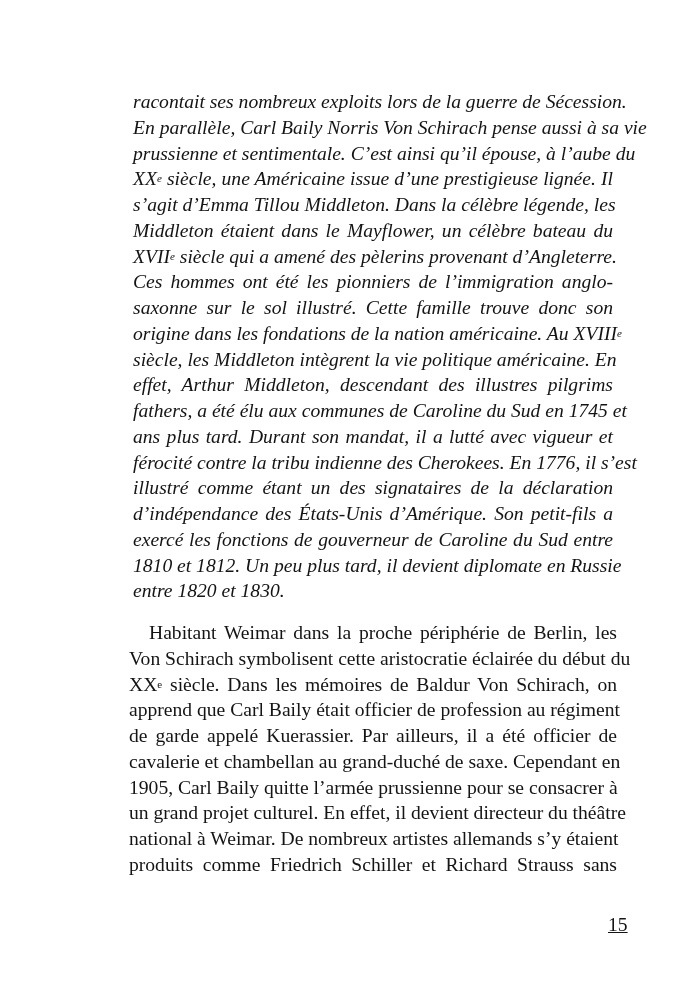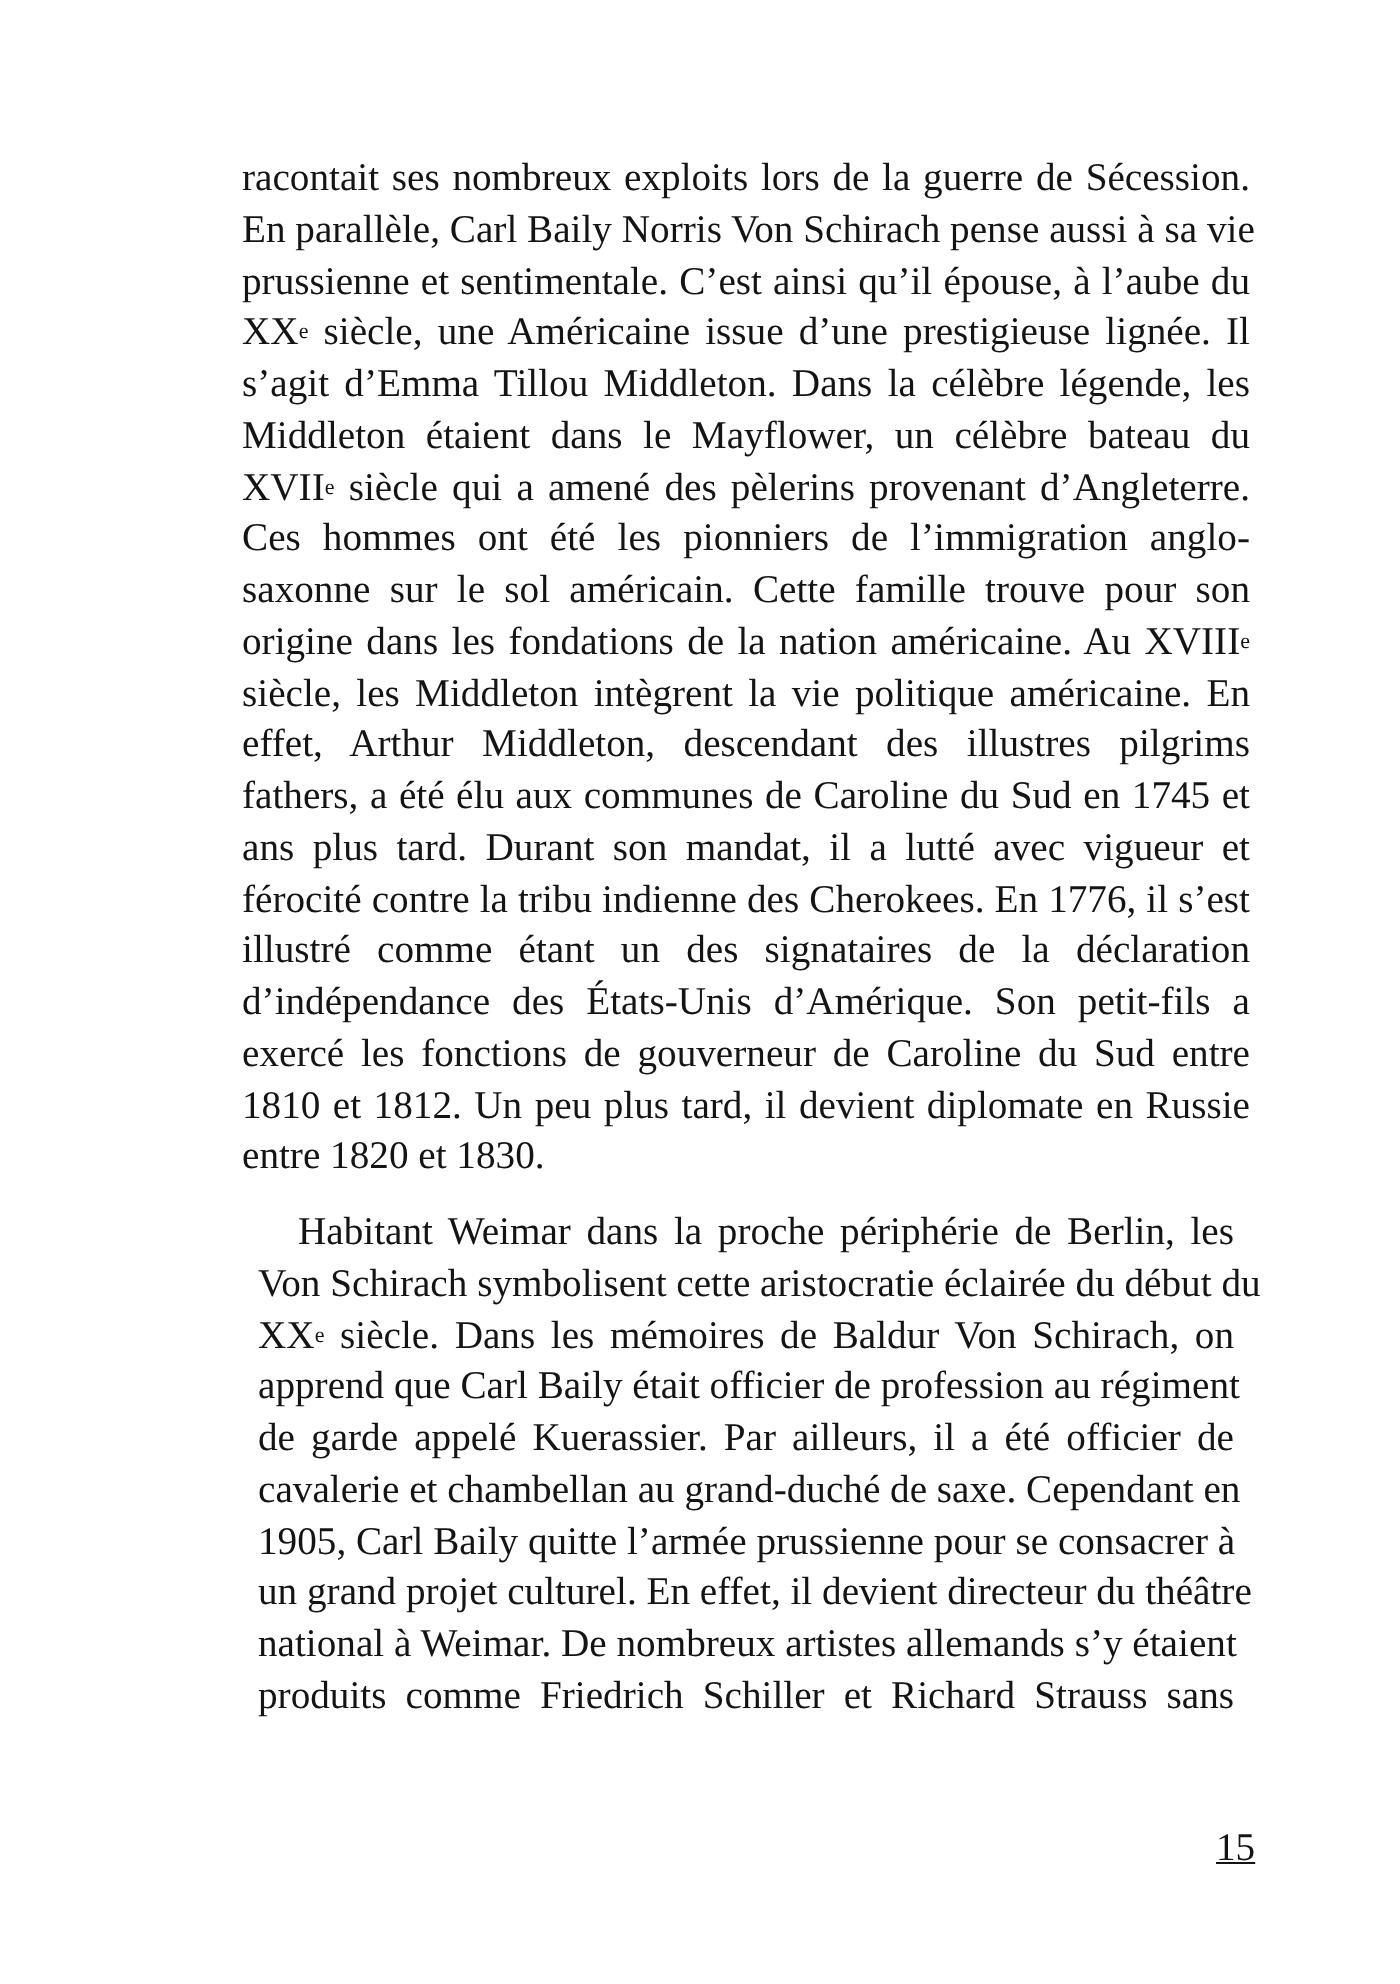--- a/index.html
+++ b/index.html
@@ -49,30 +49,30 @@
       top: 913px;
       font-size: 19.6px;
       line-height: 24px;
       text-decoration: underline;
     }
   </style>
 </head>
 <body>
 
 <div class="page">
-  <p style="margin:4px;">
+  <p style="margin:16px;font-style:italic;">
     <span class="line"><span>racontait ses nombreux exploits lors de la guerre de Sécession.</span></span>
     <span class="line"><span>En parallèle, Carl Baily Norris Von Schirach pense aussi à sa vie</span></span>
     <span class="line"><span>prussienne et sentimentale. C’est ainsi qu’il épouse, à l’aube du</span></span>
     <span class="line"><span>XX</span><sup>e</sup><span> siècle, une Américaine issue d’une prestigieuse lignée. Il</span></span>
     <span class="line"><span>s’agit d’Emma Tillou Middleton. Dans la célèbre légende, les</span></span>
     <span class="line"><span>Middleton étaient dans le Mayflower, un célèbre bateau du</span></span>
     <span class="line"><span>XVII</span><sup>e</sup><span> siècle qui a amené des pèlerins provenant d’Angleterre.</span></span>
     <span class="line"><span>Ces hommes ont été les pionniers de l’immigration anglo-</span></span>
-    <span class="line"><span>saxonne sur le sol américain. Cette famille trouve pour son</span></span>
+    <span class="line"><span>saxonne sur le sol illustré. Cette famille trouve donc son</span></span>
     <span class="line"><span>origine dans les fondations de la nation américaine. Au XVIII</span><sup>e</sup></span>
     <span class="line"><span>siècle, les Middleton intègrent la vie politique américaine. En</span></span>
     <span class="line"><span>effet, Arthur Middleton, descendant des illustres pilgrims</span></span>
     <span class="line"><span>fathers, a été élu aux communes de Caroline du Sud en 1745 et</span></span>
     <span class="line"><span>ans plus tard. Durant son mandat, il a lutté avec vigueur et</span></span>
     <span class="line"><span>férocité contre la tribu indienne des Cherokees. En 1776, il s’est</span></span>
     <span class="line"><span>illustré comme étant un des signataires de la déclaration</span></span>
     <span class="line"><span>d’indépendance des États-Unis d’Amérique. Son petit-fils a</span></span>
     <span class="line"><span>exercé les fonctions de gouverneur de Caroline du Sud entre</span></span>
     <span class="line"><span>1810 et 1812. Un peu plus tard, il devient diplomate en Russie</span></span>

